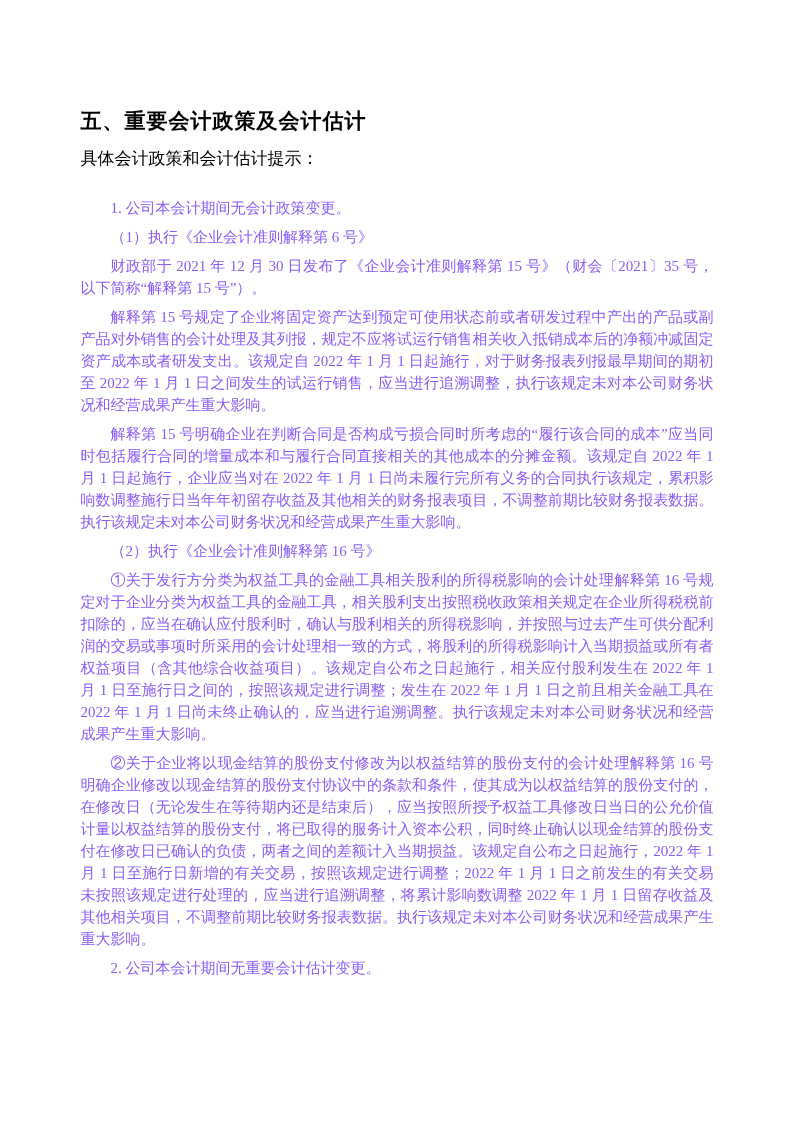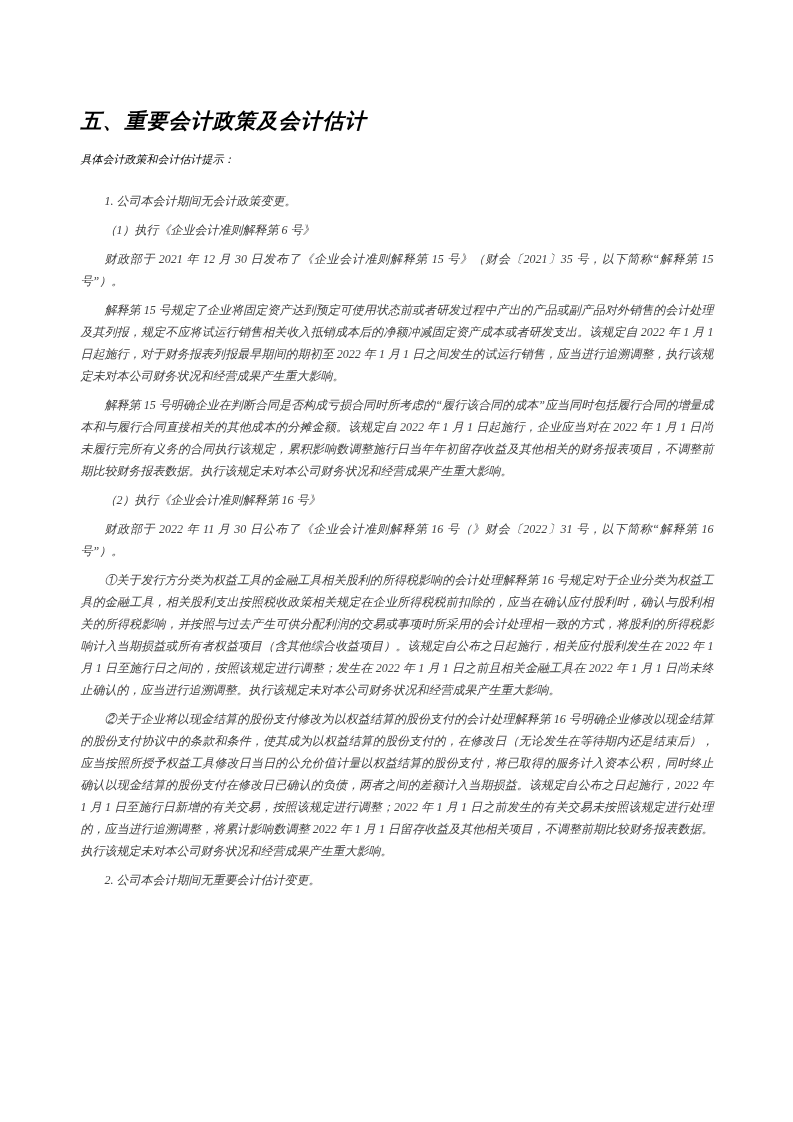--- a/index.html
+++ b/index.html
@@ -9,60 +9,58 @@
     color: #000000;
   }
   .page {
     position: relative;
     width: 768px;
     height: 1122px;
     margin: 0 auto;
     background: #ffffff;
     padding: 108px 67px 40px 68px;
     overflow: hidden;
-    font-style: italic;
   }
   .doc-heading {
     font-size: 21px;
     font-weight: bold;
     line-height: 26px;
     letter-spacing: 1px;
     color: #000000;
     margin-bottom: 17px;
   }
   .doc-note {
-    font-size: 11px;
+    font-size: 17px;
     line-height: 16px;
     color: #000000;
-    margin-bottom: 23px;
+    margin-bottom: 30px;
   }
   .doc-body p {
-    font-size: 12px;
+    font-size: 15px;
     line-height: 22px;
     text-align: justify;
     text-indent: 2em;
-    color: #404040;
+    color: #8b5cf6;
     margin: 0 0 7px 0;
   }
 </style>
 </head>
 <body>
 
 <div class="page">
 
   <h1 class="doc-heading">五、重要会计政策及会计估计</h1>
 
   <div class="doc-note">具体会计政策和会计估计提示：</div>
 
   <div class="doc-body">
     <p>1. 公司本会计期间无会计政策变更。</p>
     <p>（1）执行《企业会计准则解释第 6 号》</p>
     <p>财政部于 2021 年 12 月 30 日发布了《企业会计准则解释第 15 号》（财会〔2021〕35 号，以下简称“解释第 15 号”）。</p>
     <p>解释第 15 号规定了企业将固定资产达到预定可使用状态前或者研发过程中产出的产品或副产品对外销售的会计处理及其列报，规定不应将试运行销售相关收入抵销成本后的净额冲减固定资产成本或者研发支出。该规定自 2022 年 1 月 1 日起施行，对于财务报表列报最早期间的期初至 2022 年 1 月 1 日之间发生的试运行销售，应当进行追溯调整，执行该规定未对本公司财务状况和经营成果产生重大影响。</p>
     <p>解释第 15 号明确企业在判断合同是否构成亏损合同时所考虑的“履行该合同的成本”应当同时包括履行合同的增量成本和与履行合同直接相关的其他成本的分摊金额。该规定自 2022 年 1 月 1 日起施行，企业应当对在 2022 年 1 月 1 日尚未履行完所有义务的合同执行该规定，累积影响数调整施行日当年年初留存收益及其他相关的财务报表项目，不调整前期比较财务报表数据。执行该规定未对本公司财务状况和经营成果产生重大影响。</p>
     <p>（2）执行《企业会计准则解释第 16 号》</p>
-    <p>财政部于 2022 年 11 月 30 日公布了《企业会计准则解释第 16 号（》财会〔2022〕31 号，以下简称“解释第 16 号”）。</p>
     <p>①关于发行方分类为权益工具的金融工具相关股利的所得税影响的会计处理解释第 16 号规定对于企业分类为权益工具的金融工具，相关股利支出按照税收政策相关规定在企业所得税税前扣除的，应当在确认应付股利时，确认与股利相关的所得税影响，并按照与过去产生可供分配利润的交易或事项时所采用的会计处理相一致的方式，将股利的所得税影响计入当期损益或所有者权益项目（含其他综合收益项目）。该规定自公布之日起施行，相关应付股利发生在 2022 年 1 月 1 日至施行日之间的，按照该规定进行调整；发生在 2022 年 1 月 1 日之前且相关金融工具在 2022 年 1 月 1 日尚未终止确认的，应当进行追溯调整。执行该规定未对本公司财务状况和经营成果产生重大影响。</p>
     <p>②关于企业将以现金结算的股份支付修改为以权益结算的股份支付的会计处理解释第 16 号明确企业修改以现金结算的股份支付协议中的条款和条件，使其成为以权益结算的股份支付的，在修改日（无论发生在等待期内还是结束后），应当按照所授予权益工具修改日当日的公允价值计量以权益结算的股份支付，将已取得的服务计入资本公积，同时终止确认以现金结算的股份支付在修改日已确认的负债，两者之间的差额计入当期损益。该规定自公布之日起施行，2022 年 1 月 1 日至施行日新增的有关交易，按照该规定进行调整；2022 年 1 月 1 日之前发生的有关交易未按照该规定进行处理的，应当进行追溯调整，将累计影响数调整 2022 年 1 月 1 日留存收益及其他相关项目，不调整前期比较财务报表数据。执行该规定未对本公司财务状况和经营成果产生重大影响。</p>
     <p>2. 公司本会计期间无重要会计估计变更。</p>
   </div>
 
 </div>
 
 </body></html>

